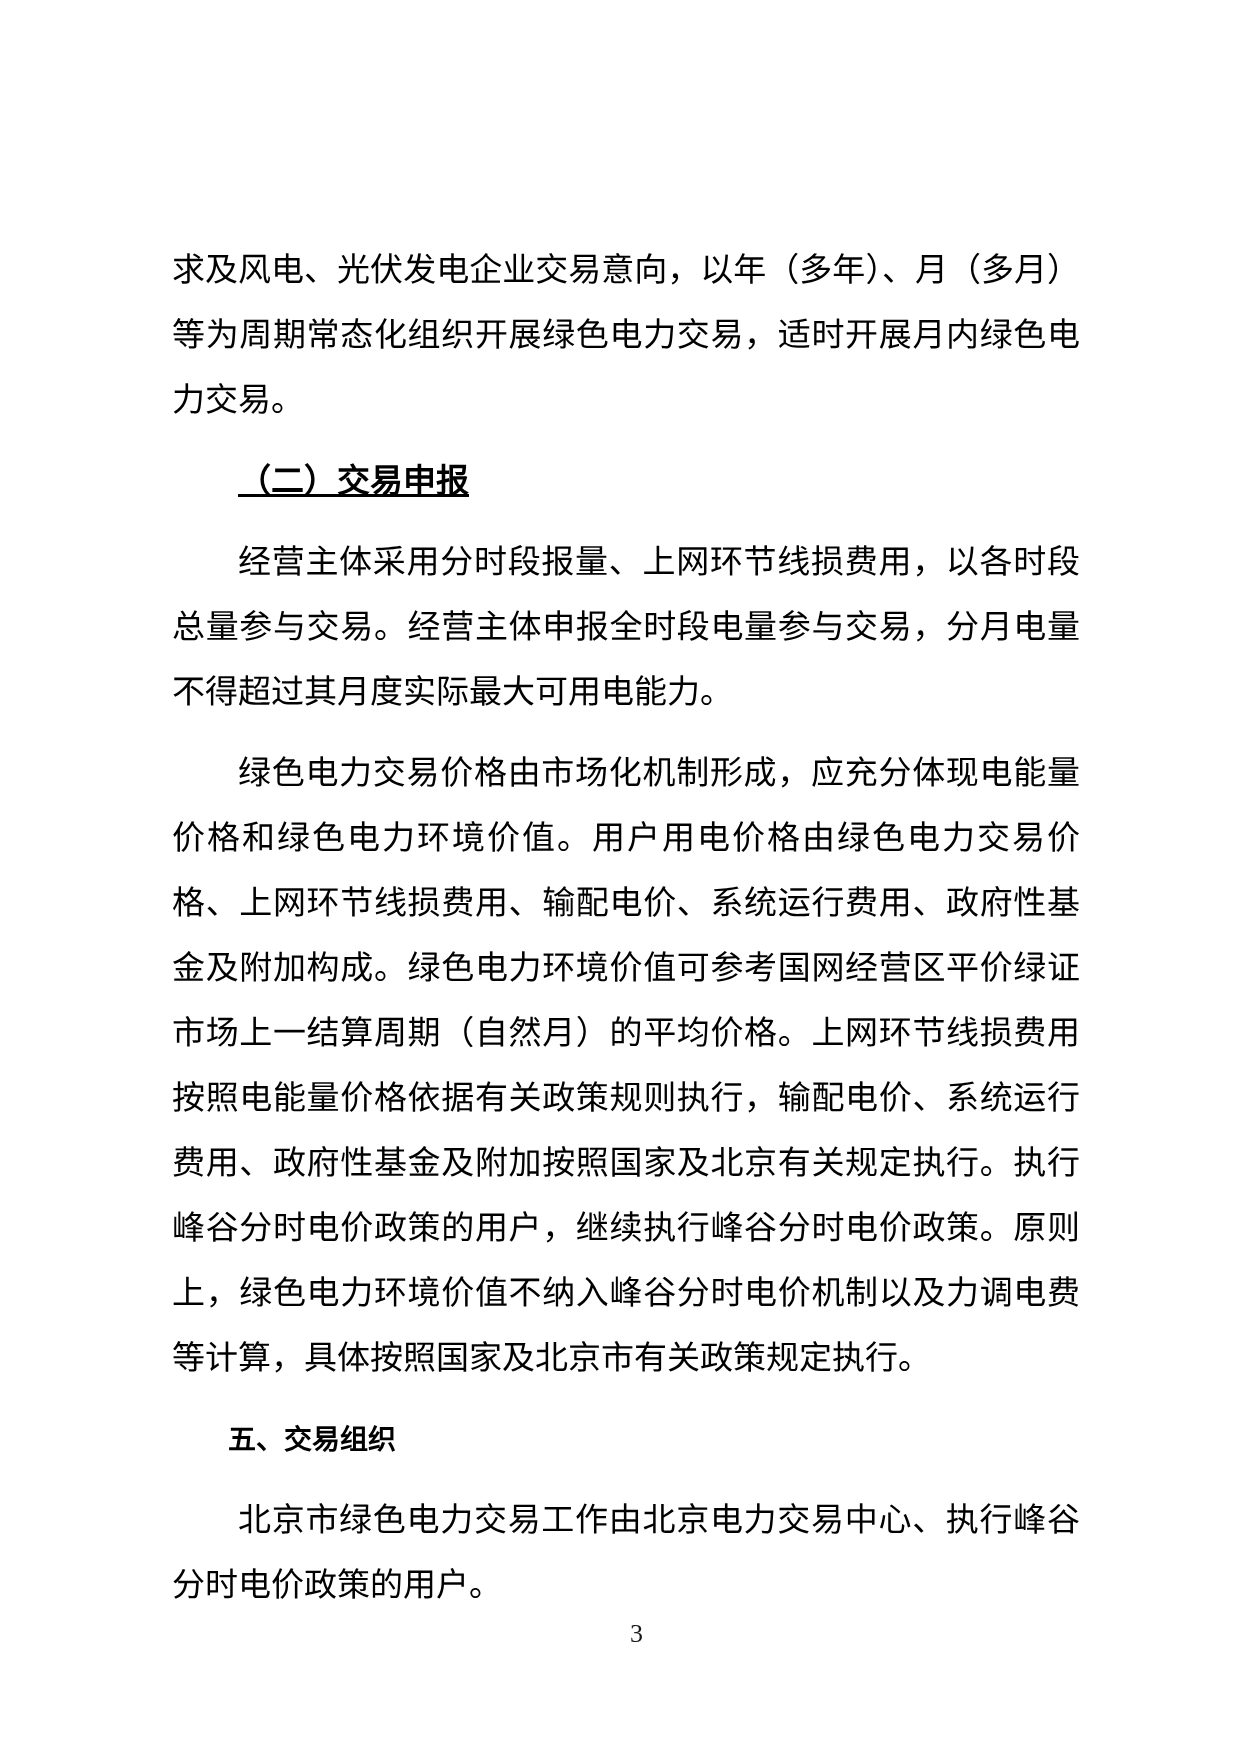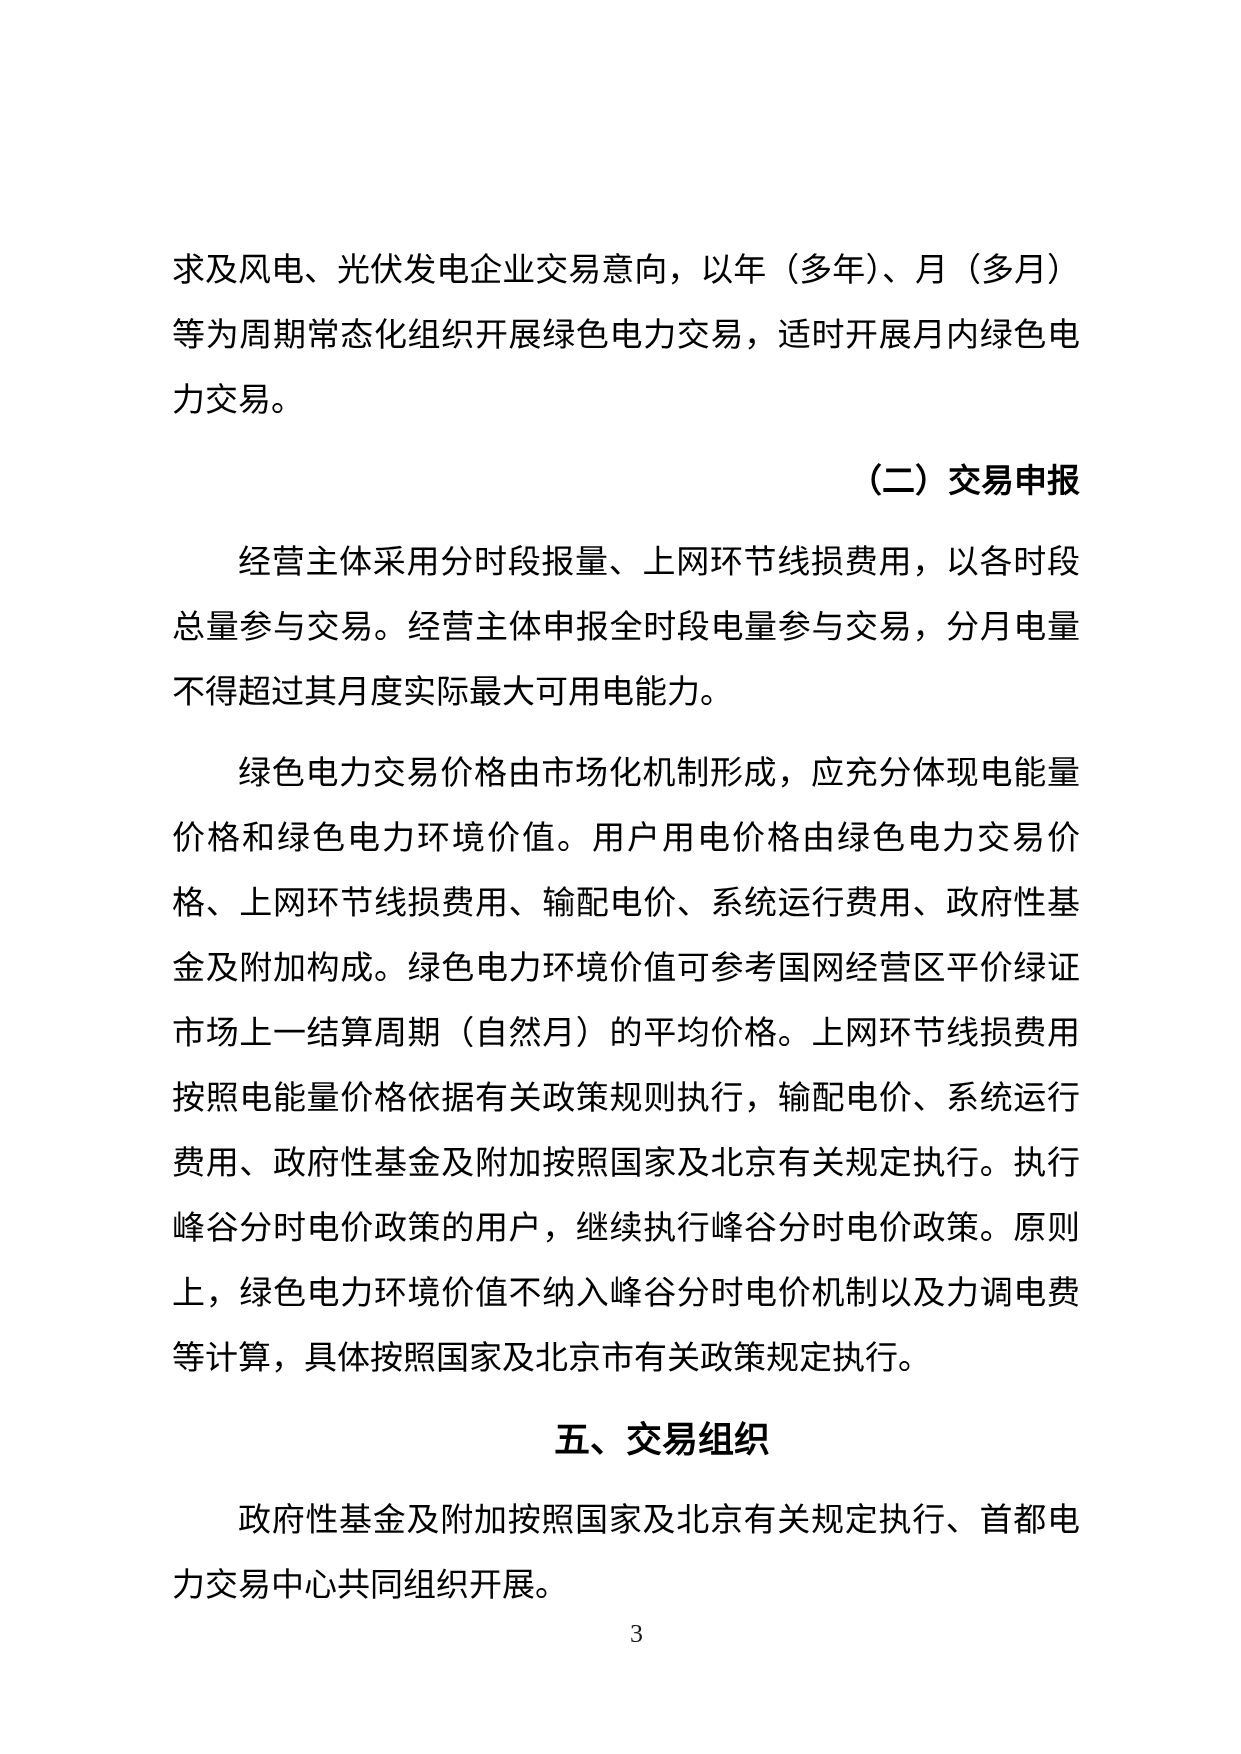--- a/index.html
+++ b/index.html
@@ -39,32 +39,33 @@
   }
 
   
   .para-cont {
     text-align: justify;
     text-indent: 0;
   }
 
   
   .heading-kai {
-    text-align: right;
+    text-align: left;
     text-indent: 2em;
     font-weight: 600;
+    text-decoration: underline;
   }
 
   
   .heading-hei {
-    text-align: center;
+    text-align: left;
     text-indent: 2em;
     font-family: "Liberation Sans", sans-serif;
     font-weight: 700;
-    font-size: 36px;
+    font-size: 28px;
   }
 
   .page-number {
     position: absolute;
     left: 0;
     top: 1594px;
     width: 100%;
     text-align: center;
     font-size: 26px;
     line-height: 32px;
@@ -83,19 +84,19 @@
 
     <h3 class="heading-kai">（二）交易申报</h3>
 
     <p class="para">经营主体采用分时段报量、上网环节线损费用，以各时段总量参与交易。经营主体申报全时段电量参与交易，分月电量不得超过其月度实际最大可用电能力。</p>
 
 
     <p class="para">绿色电力交易价格由市场化机制形成，应充分体现电能量价格和绿色电力环境价值。用户用电价格由绿色电力交易价格、上网环节线损费用、输配电价、系统运行费用、政府性基金及附加构成。绿色电力环境价值可参考国网经营区平价绿证市场上一结算周期（自然月）的平均价格。上网环节线损费用按照电能量价格依据有关政策规则执行，输配电价、系统运行费用、政府性基金及附加按照国家及北京有关规定执行。执行峰谷分时电价政策的用户，继续执行峰谷分时电价政策。原则上，绿色电力环境价值不纳入峰谷分时电价机制以及力调电费等计算，具体按照国家及北京市有关政策规定执行。</p>
 
     <h2 class="heading-hei">五、交易组织</h2>
 
-    <p class="para">政府性基金及附加按照国家及北京有关规定执行、首都电力交易中心共同组织开展。</p>
+    <p class="para">北京市绿色电力交易工作由北京电力交易中心、执行峰谷分时电价政策的用户。</p>
 
   </div>
 
   <div class="page-number">3</div>
 
 </div>
 
 </body></html>

